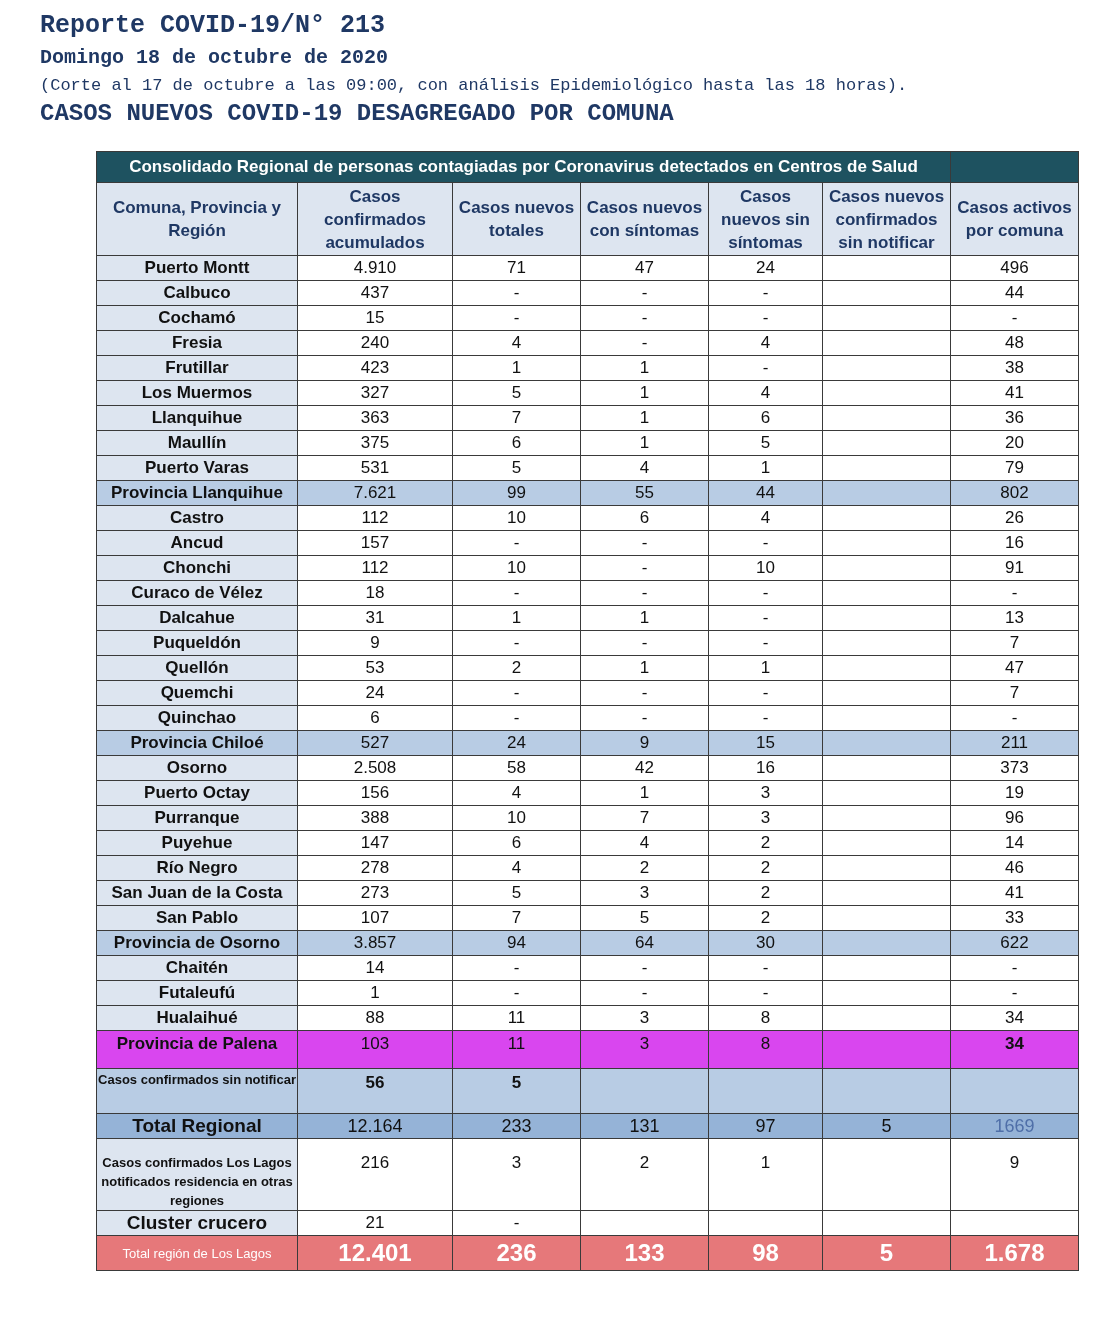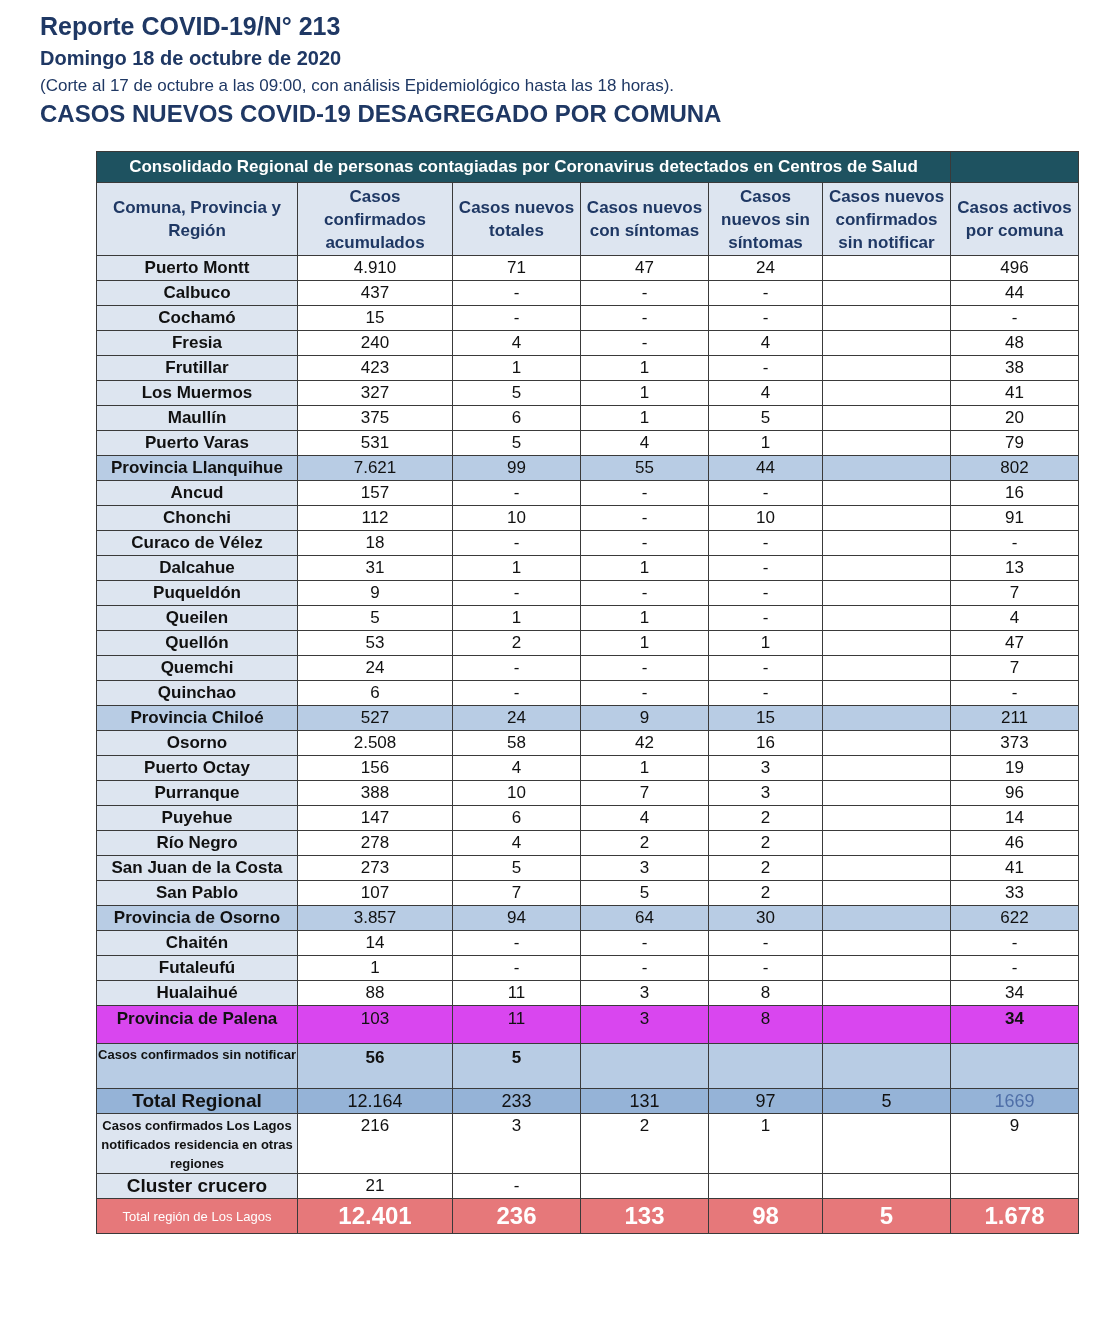--- a/index.html
+++ b/index.html
@@ -1,17 +1,17 @@
 <!DOCTYPE html>
 <html><head>
 <meta charset="utf-8">
 <style>
   html, body { margin: 0; padding: 0; background: #ffffff; }
   body { width: 1119px; height: 1343px; position: relative; font-family: "Liberation Sans", sans-serif; overflow: hidden; }
-  .hdr { position: absolute; left: 40px; top: 10px; color: #1f3864; }
+  .hdr { position: absolute; left: 40px; top: 10px; color: #1f3864; font-family: Liberation Mono, monospace; }
   .hdr .title { font-size: 25px; font-weight: bold; line-height: 32px; color: #1f3864; }
   .hdr .date { font-size: 20px; font-weight: bold; line-height: 28px; color: #1f3864; margin-top: 2px; }
   .hdr .note { font-size: 17px; line-height: 28px; color: #1f3864; }
   .hdr .sub { font-size: 24px; font-weight: bold; line-height: 28px; color: #1f3864; }
 
   table.t { position: absolute; left: 96px; top: 151px; width: 982px; border-collapse: collapse; table-layout: fixed; font-family: "Liberation Sans Narrow", "Liberation Sans", sans-serif; }
   table.t td, table.t th { border: 1.5px solid #3a3a3a; padding: 0; text-align: center; vertical-align: middle; font-size: 17px; color: #111; }
   col.c0 { width: 201px; } col.c1 { width: 155px; } col.c2 { width: 128px; } col.c3 { width: 128px; }
   col.c4 { width: 114px; } col.c5 { width: 128px; } col.c6 { width: 128px; }
 
@@ -25,21 +25,21 @@
   tr.prov td.name { background: #b8cce4; }
   tr.palena td { background: #d946ef; height: 34px; vertical-align: top; padding-top: 3px; }
   tr.palena td.name { vertical-align: top; }
   tr.palena td.bold { font-weight: bold; }
   tr.sinnot td { background: #b8cce4; height: 40px; vertical-align: top; }
   tr.sinnot td.name { font-size: 13px; line-height: 18px; vertical-align: top; padding-top: 2px; }
   tr.sinnot td.bold { font-weight: bold; padding-top: 4px; font-size: 17px; }
   tr.total td { background: #95b3d7; height: 24px; font-size: 18px; }
   tr.total td.name { background: #95b3d7; font-size: 19px; }
   tr.total td.accent { color: #4f6fa8; }
-  tr.otras td { background: #ffffff; height: 56px; vertical-align: top; padding-top: 2px; }
+  tr.otras td { background: #ffffff; height: 56px; vertical-align: top; padding-top: 14px; }
   tr.otras td.name { background: #dde5f0; font-size: 13px; line-height: 19px; }
   tr.cluster td { background: #ffffff; height: 24px; }
   tr.cluster td.name { background: #dde5f0; font-size: 19px; }
   tr.grand td { background: #e6787a; color: #ffffff; font-weight: bold; font-size: 24px; height: 34px; }
   tr.grand td.name { background: #e6787a; color: #ffffff; font-size: 13px; font-weight: normal; }
 </style>
 </head>
 <body>
 
 <div class="hdr">
@@ -123,20 +123,29 @@
       <tr class="comuna">
         <td class="name">Los Muermos</td>
         <td>327</td>
         <td>5</td>
         <td>1</td>
         <td>4</td>
         <td></td>
         <td>41</td>
       </tr>
       <tr class="comuna">
+        <td class="name">Llanquihue</td>
+        <td>363</td>
+        <td>7</td>
+        <td>1</td>
+        <td>6</td>
+        <td></td>
+        <td>36</td>
+      </tr>
+      <tr class="comuna">
         <td class="name">Maullín</td>
         <td>375</td>
         <td>6</td>
         <td>1</td>
         <td>5</td>
         <td></td>
         <td>20</td>
       </tr>
       <tr class="comuna">
         <td class="name">Puerto Varas</td>
@@ -150,20 +159,29 @@
       <tr class="prov">
         <td class="name">Provincia Llanquihue</td>
         <td>7.621</td>
         <td>99</td>
         <td>55</td>
         <td>44</td>
         <td></td>
         <td>802</td>
       </tr>
       <tr class="comuna">
+        <td class="name">Castro</td>
+        <td>112</td>
+        <td>10</td>
+        <td>6</td>
+        <td>4</td>
+        <td></td>
+        <td>26</td>
+      </tr>
+      <tr class="comuna">
         <td class="name">Ancud</td>
         <td>157</td>
         <td>-</td>
         <td>-</td>
         <td>-</td>
         <td></td>
         <td>16</td>
       </tr>
       <tr class="comuna">
         <td class="name">Chonchi</td>
@@ -193,29 +211,20 @@
         <td>13</td>
       </tr>
       <tr class="comuna">
         <td class="name">Puqueldón</td>
         <td>9</td>
         <td>-</td>
         <td>-</td>
         <td>-</td>
         <td></td>
         <td>7</td>
-      </tr>
-      <tr class="comuna">
-        <td class="name">Queilen</td>
-        <td>5</td>
-        <td>1</td>
-        <td>1</td>
-        <td>-</td>
-        <td></td>
-        <td>4</td>
       </tr>
       <tr class="comuna">
         <td class="name">Quellón</td>
         <td>53</td>
         <td>2</td>
         <td>1</td>
         <td>1</td>
         <td></td>
         <td>47</td>
       </tr>

